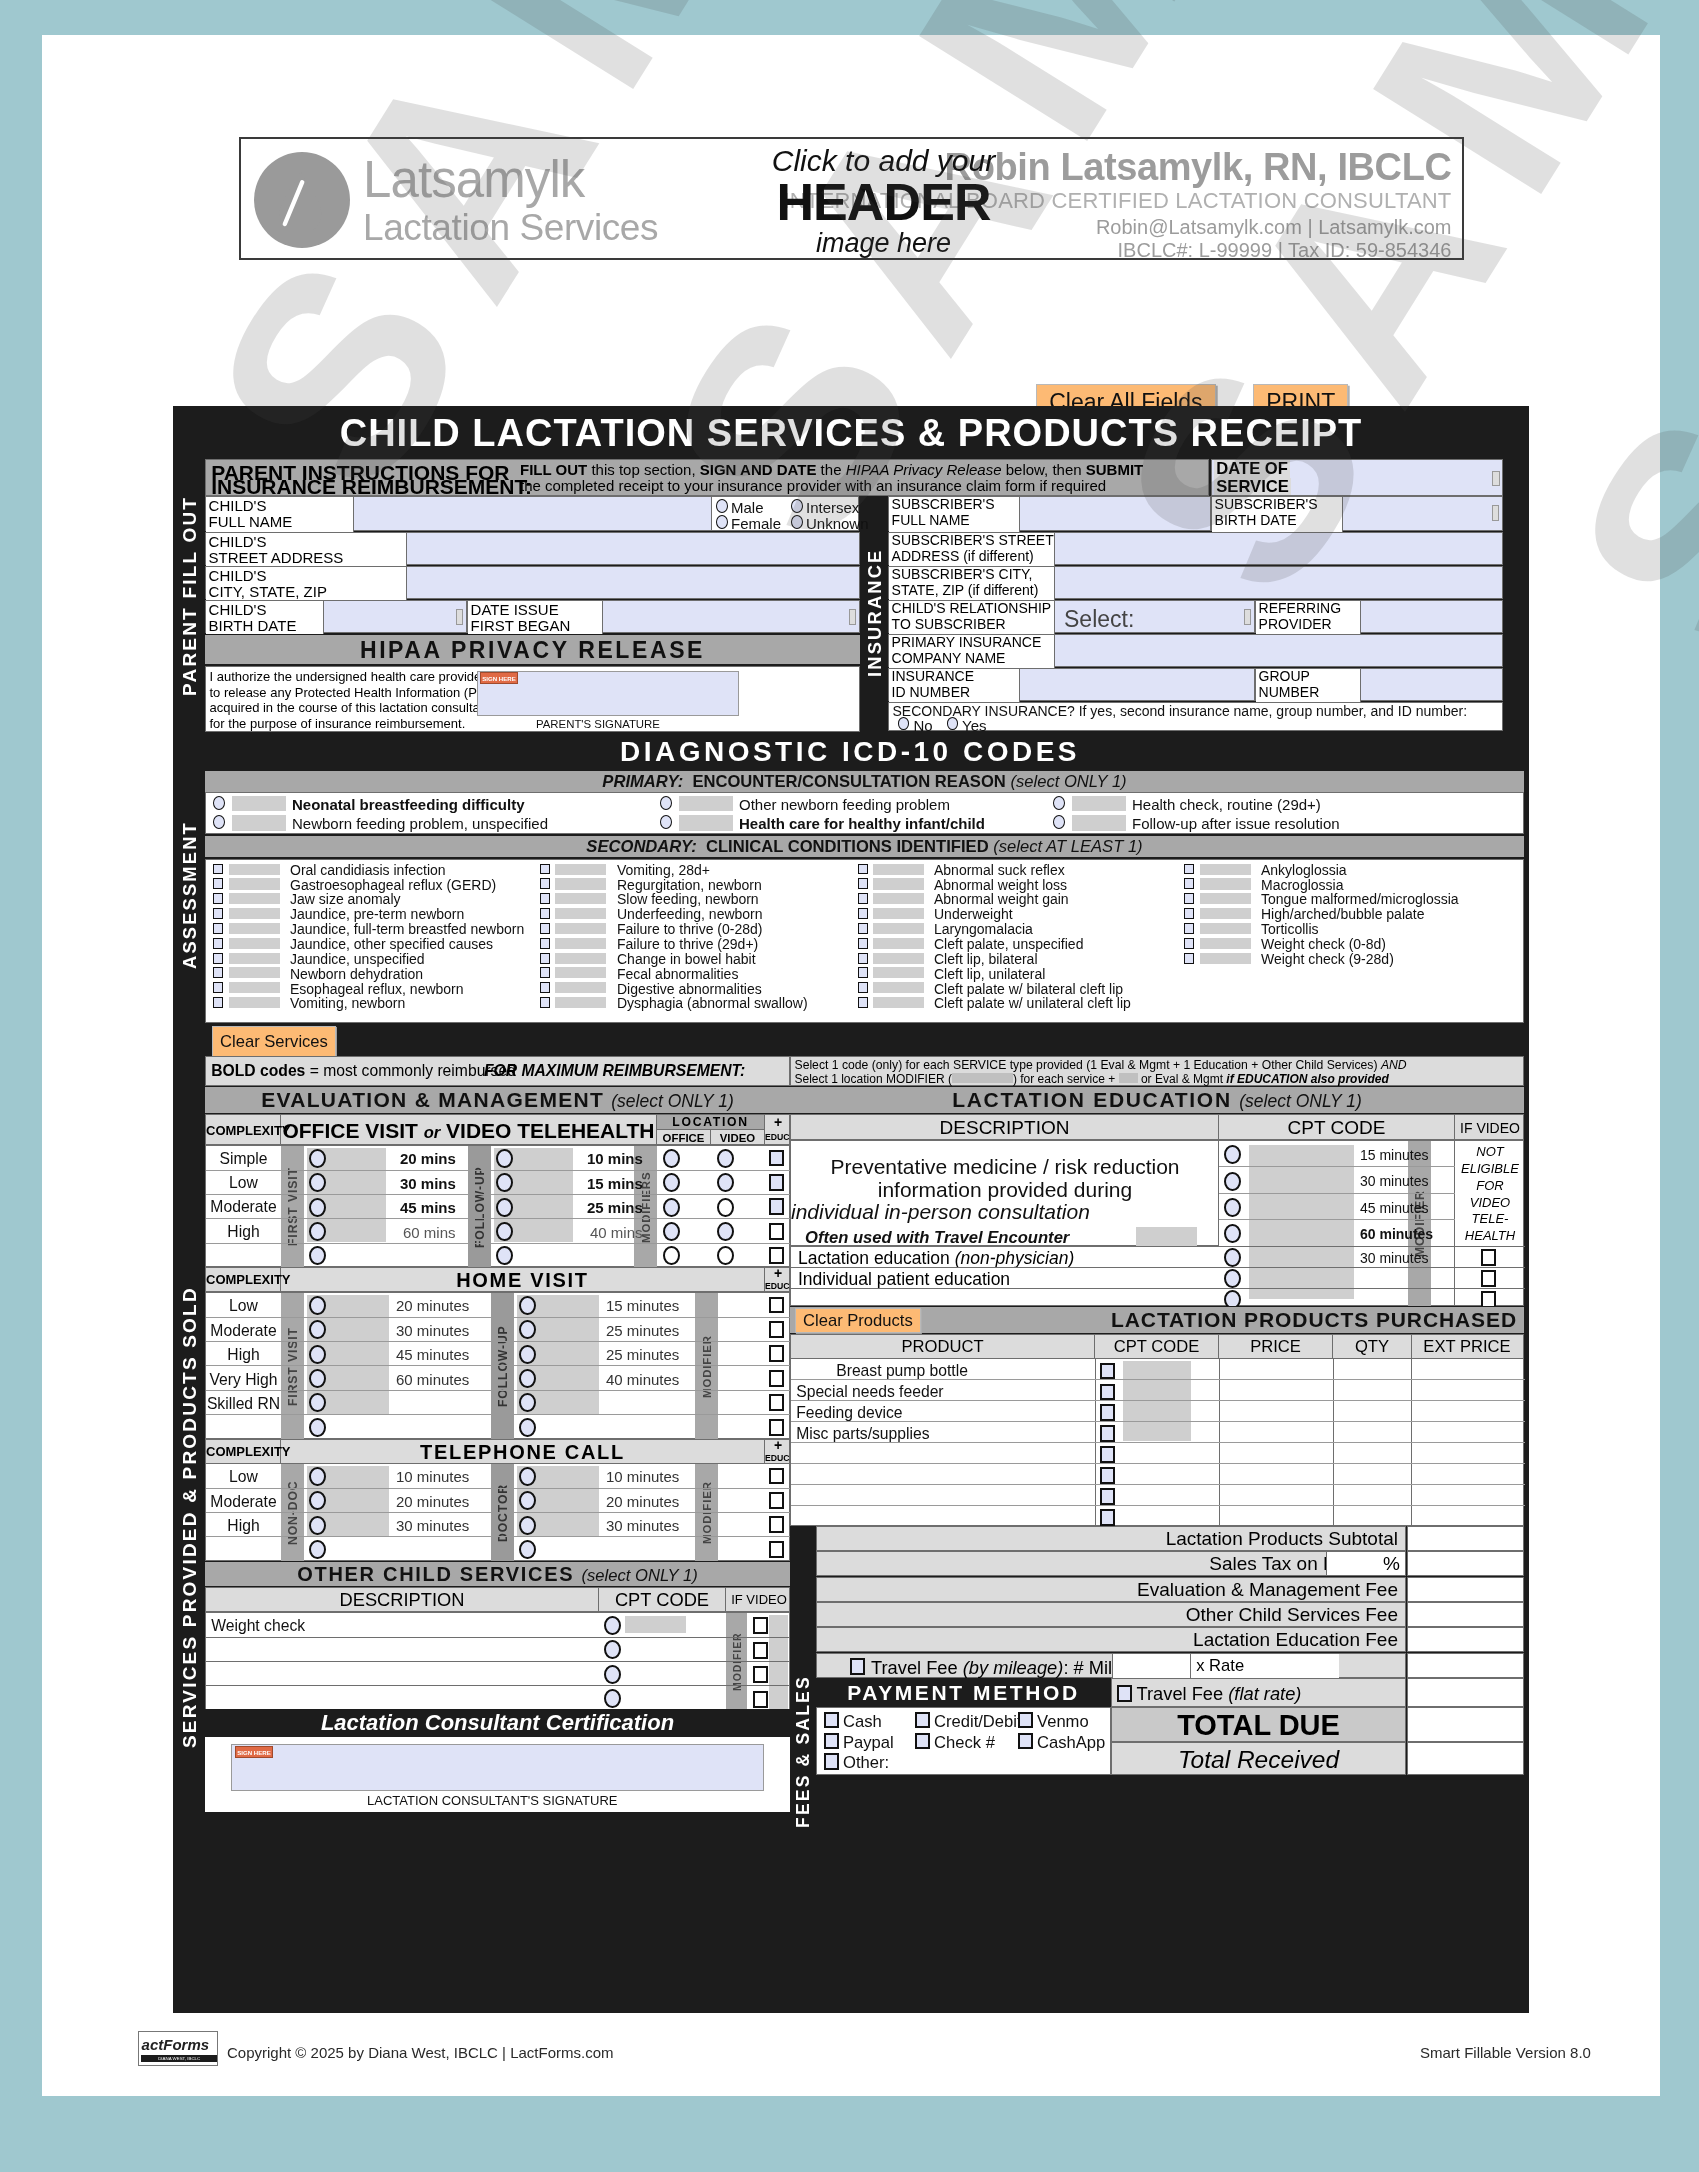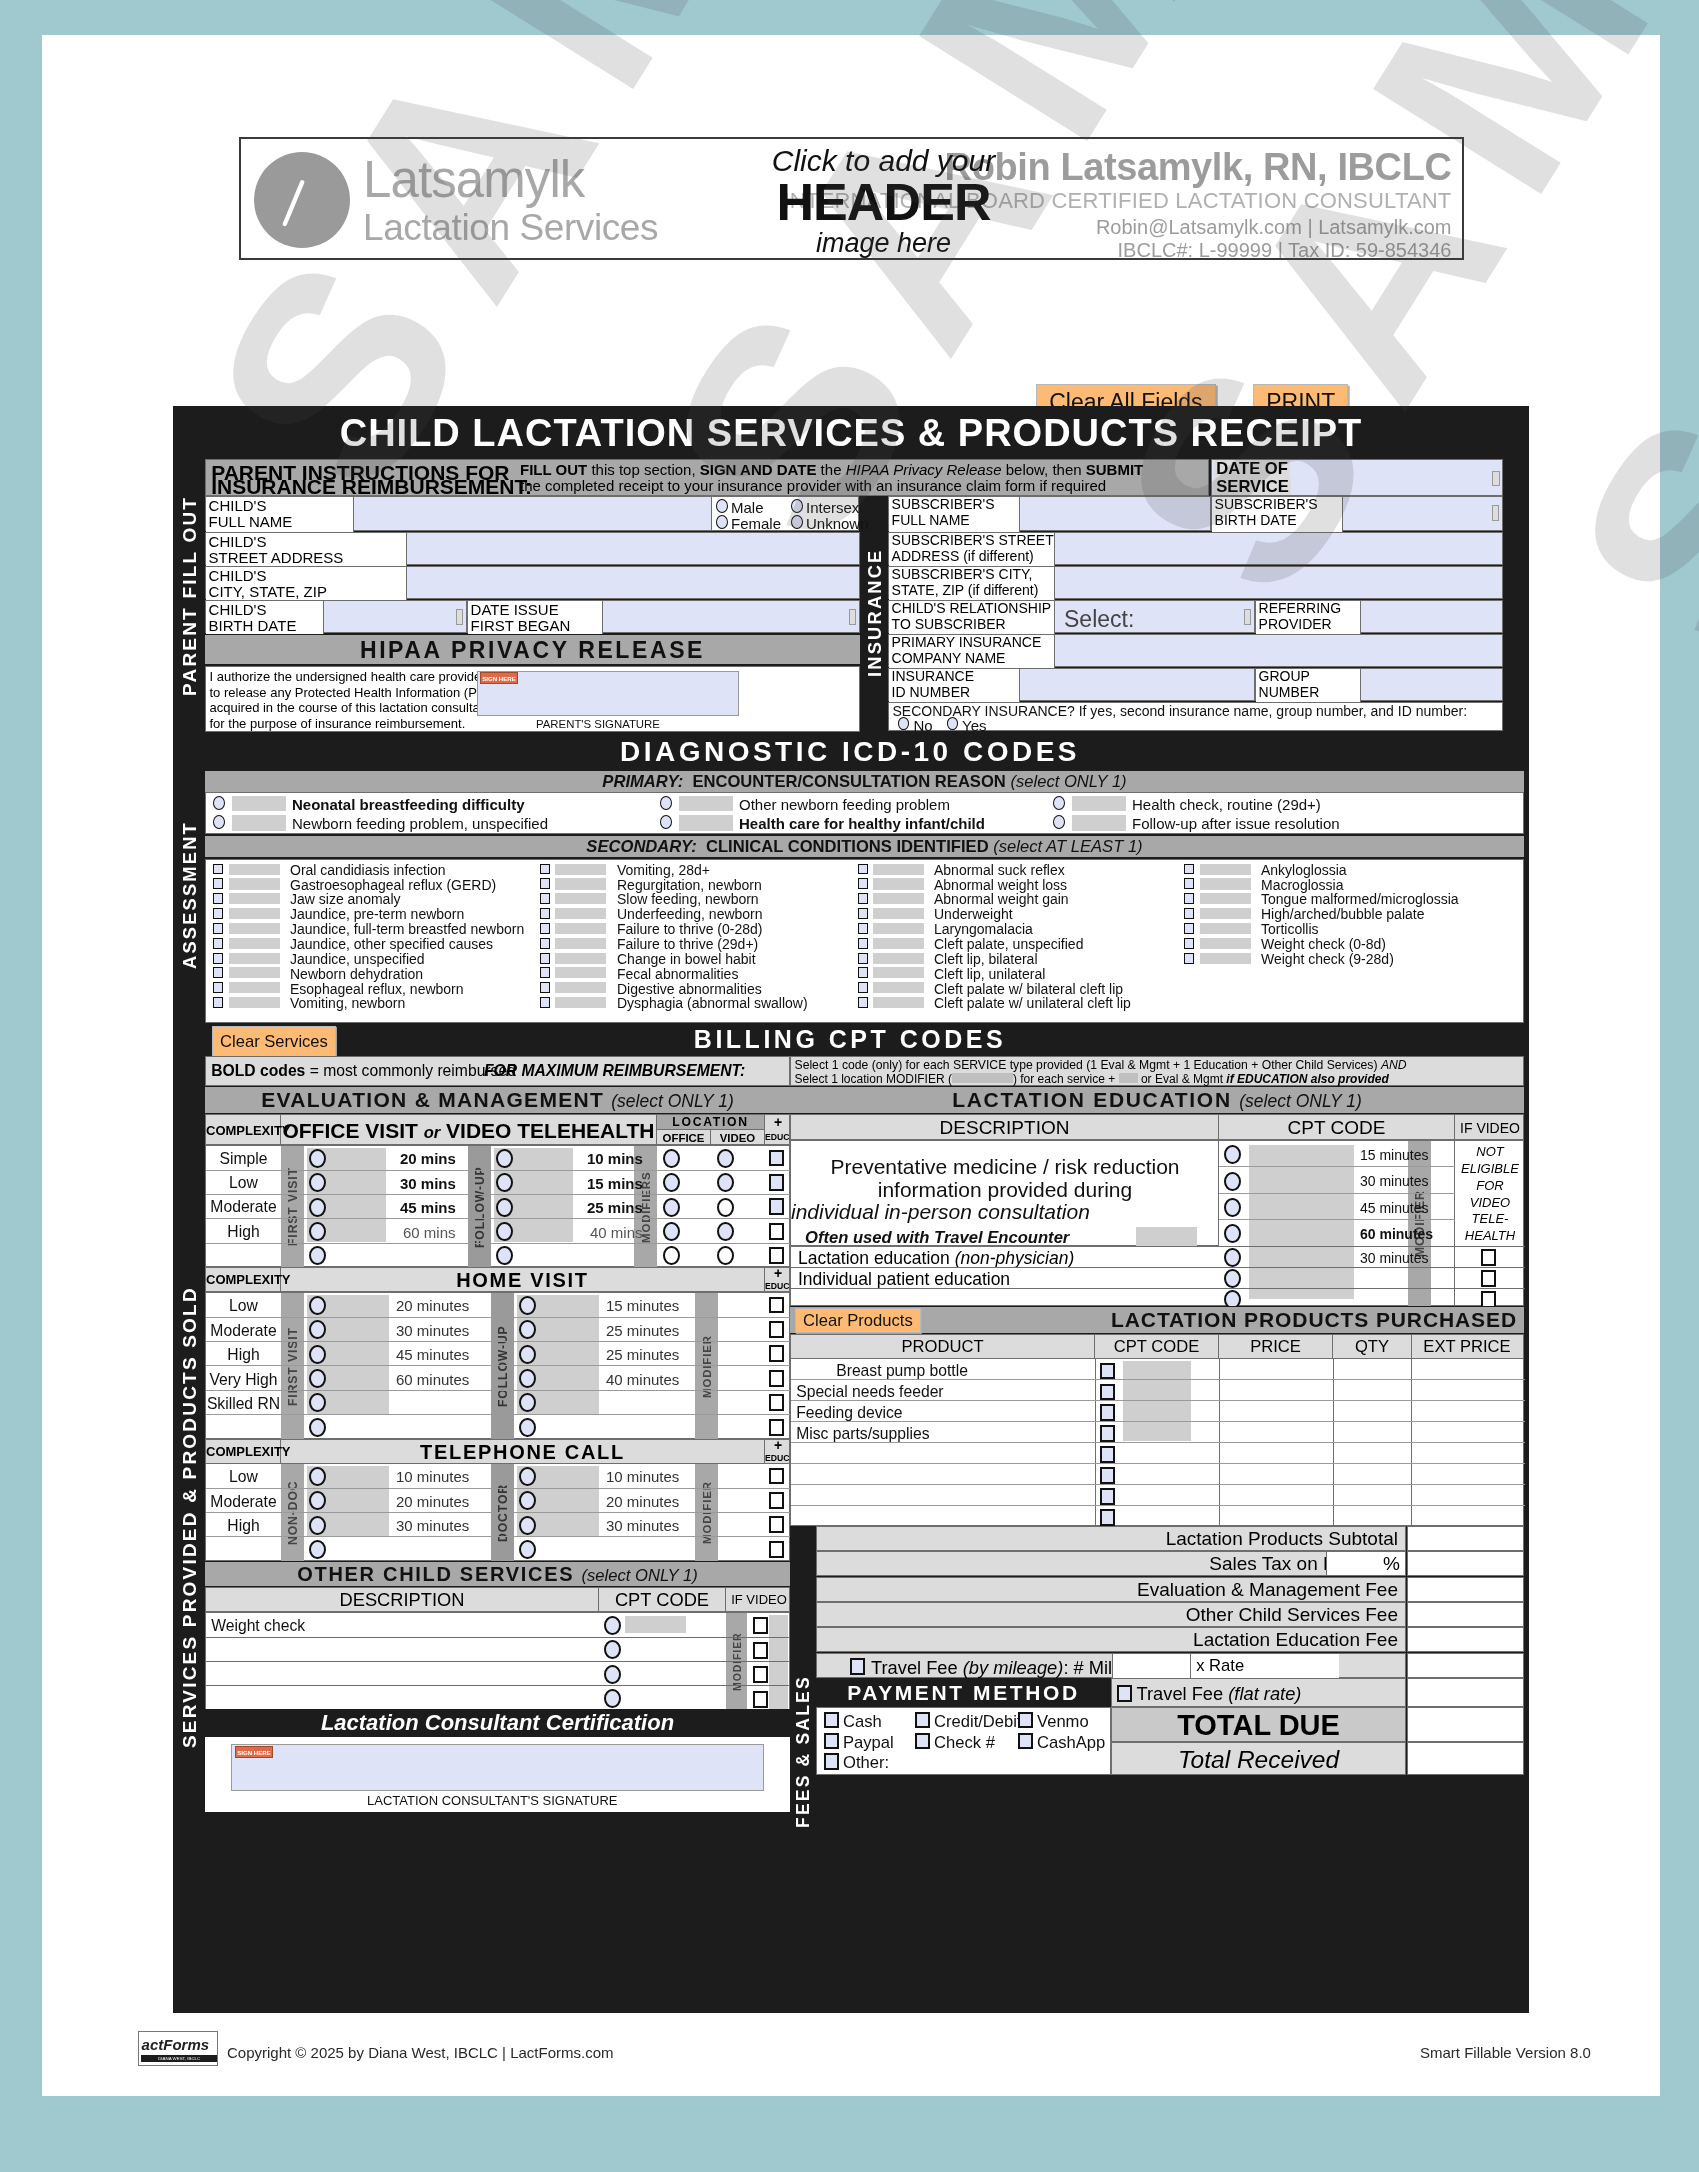--- a/index.html
+++ b/index.html
@@ -406,21 +406,20 @@
           <div class="chk" style="left: 978px; top: 63px; width: 9.6px; height: 10.5px; border-width: 1.7px;"></div>
           <div class="fieldgray" style="left: 994px; top: 63px; width: 51px; height: 11.4px;"></div>
           <div class="tx" style="left: 1055px; top: 61px; font-size: 14px;">Torticollis</div>
           <div class="chk" style="left: 978px; top: 78px; width: 9.6px; height: 10.5px; border-width: 1.7px;"></div>
           <div class="fieldgray" style="left: 994px; top: 78px; width: 51px; height: 11.4px;"></div>
           <div class="tx" style="left: 1055px; top: 76px; font-size: 14px;">Weight check (0-8d)</div>
           <div class="chk" style="left: 978px; top: 93px; width: 9.6px; height: 10.5px; border-width: 1.7px;"></div>
           <div class="fieldgray" style="left: 994px; top: 93px; width: 51px; height: 11.4px;"></div>
           <div class="tx" style="left: 1055px; top: 91px; font-size: 14px;">Weight check (9-28d)</div>
         </div>
-        <div class="banddark" style="position: absolute; left: 0px; top: 615px; width: 1350px; height: 33px; color: rgb(255, 255, 255); font-size: 25px; font-weight: 700; text-align: center; line-height: 33px; letter-spacing: 3.5px;">BILLING CPT CODES</div>
         <div class="btn" style="left: 37px; top: 618px; font-size: 16.6px; padding: 5px 7px; box-shadow: rgb(176, 176, 176) 0.9px 0.9px 0px;">Clear Services</div>
         <div class="vlabel dark" style="left: 0px; top: 648px; width: 30px; height: 922px; font-size: 19px;">SERVICES PROVIDED &amp; PRODUCTS SOLD</div>
         <div style="position: absolute; left: 30px; top: 648px; width: 585px; height: 30px; background: rgb(220, 220, 220); border: 0.9px solid rgb(110, 110, 110);">
           <div style="position: absolute; left: 5.2px; top: 5.2px; font-size: 15.7px;"><b>BOLD codes</b> = most commonly reimbursed</div>
           <div style="position: absolute; left: 278px; top: 5.2px; font-size: 15.7px; font-weight: 700; font-style: italic;">FOR MAXIMUM REIMBURSEMENT:</div>
         </div>
         <div style="position: absolute; left: 615px; top: 648px; width: 734px; height: 30px; background: rgb(220, 220, 220); border: 0.9px solid rgb(110, 110, 110);">
           <div style="position: absolute; left: 3.5px; top: 0.9px; font-size: 12.2px; line-height: 14px;">Select 1 code (only) for each SERVICE type provided (1 Eval &amp; Mgmt + 1 Education + Other Child Services) <i>AND</i></div>
           <div style="position: absolute; left: 3.5px; top: 15px; font-size: 12px; line-height: 14px;">Select 1 location MODIFIER (<span style="display:inline-block;width:61px;height:9.6px;background:#c0c0c0"></span>) for each service + <span style="display:inline-block;width:19px;height:9.6px;background:#c0c0c0"></span> or Eval &amp; Mgmt <i><b>if EDUCATION also provided</b></i></div>
         </div>

